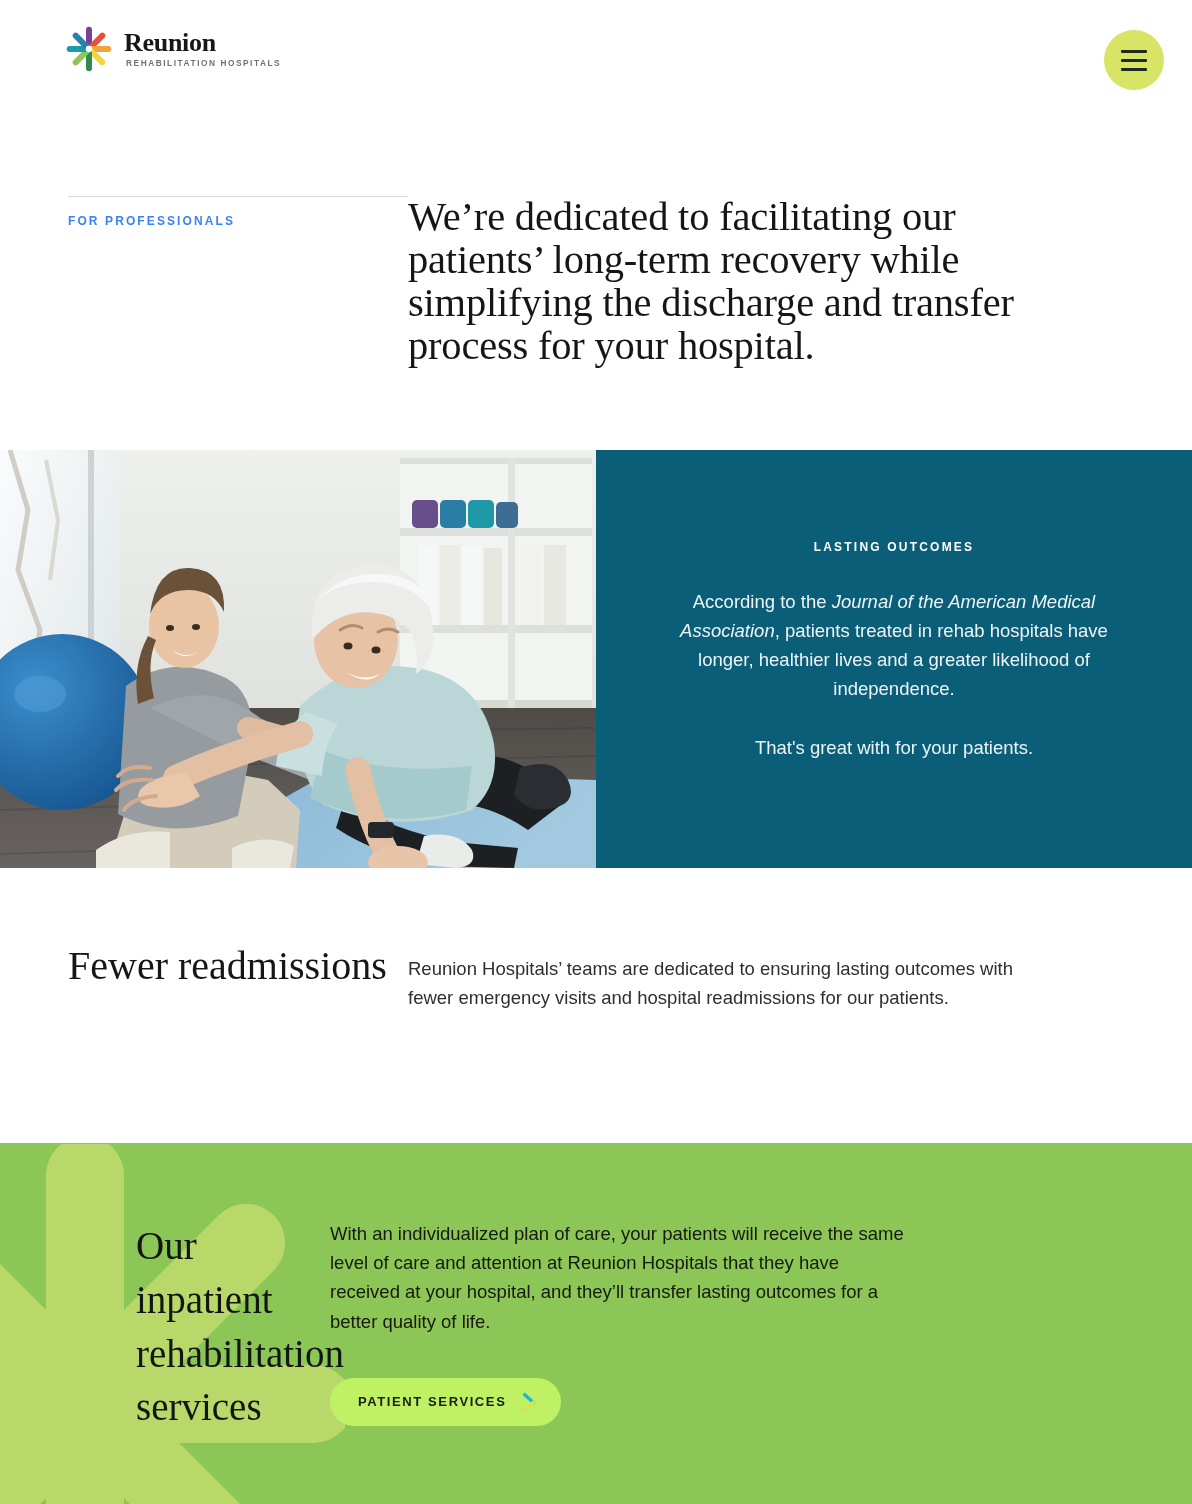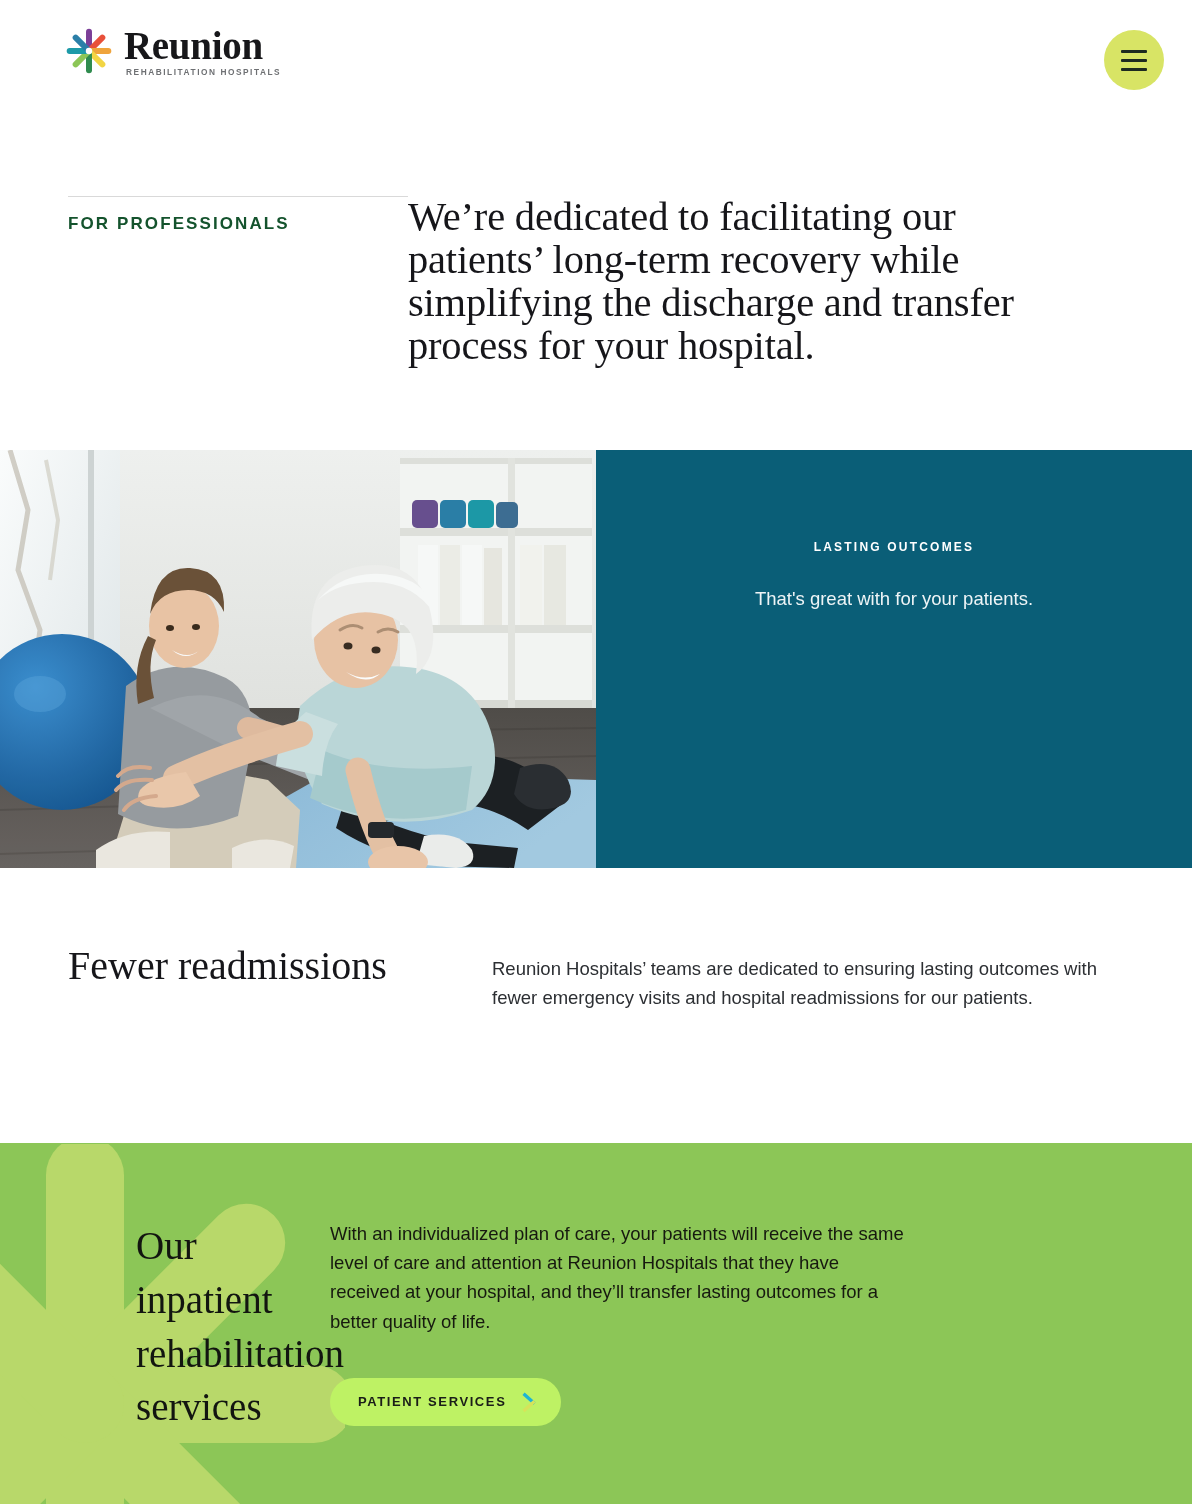--- a/index.html
+++ b/index.html
@@ -27,21 +27,21 @@
     display: flex;
     align-items: center;
     gap: 12px;
     text-decoration: none;
   }
   .brand-mark { width: 46px; height: 46px; display: block; flex: 0 0 auto; }
   .brand-words { display: flex; flex-direction: column; line-height: 1; }
   .brand-name {
     font-family: "Liberation Serif", serif;
     font-weight: bold;
-    font-size: 39px;
+    font-size: 26px;
     color: #17171a;
     letter-spacing: -0.3px;
   }
   .brand-tag {
     font-size: 8.3px;
     font-weight: bold;
     letter-spacing: 1.55px;
     color: #6e7073;
     margin-top: 3px;
     padding-left: 2px;
@@ -75,24 +75,24 @@
     width: 1192px;
     display: flex;
   }
   .intro-left { width: 408px; padding-left: 68px; }
   .intro-rule {
     width: 340px; height: 1px;
     background: #d9d9d9;
     margin-bottom: 17px;
   }
   .eyebrow {
-    font-size: 17px;
+    font-size: 12px;
     font-weight: bold;
     letter-spacing: 2.1px;
-    color: #14532d;
+    color: #3b82f6;
     text-transform: uppercase;
   }
   .intro-right { width: 700px; padding-right: 60px; }
   .intro-headline {
     font-family: "Liberation Serif", serif;
     font-size: 40.5px;
     line-height: 1.06;
     color: #16161a;
     font-weight: normal;
     letter-spacing: -0.2px;
@@ -140,21 +140,20 @@
     line-height: 1.57;
     color: #eef4f6;
   }
 
   
   .readmit {
     position: absolute;
     top: 940px; left: 0;
     width: 1192px;
     display: flex;
-    justify-content: space-between;
   }
   .readmit-left { width: 408px; padding-left: 68px; }
   .readmit-title {
     font-family: "Liberation Serif", serif;
     font-size: 40px;
     line-height: 1.32;
     font-weight: normal;
     color: #16161a;
   }
   .readmit-right { width: 700px; padding-right: 70px; padding-top: 14px; }
@@ -381,20 +380,21 @@
           <ellipse cx="376" cy="200" rx="4.5" ry="3.5" fill="#3a2b20"></ellipse>
           <path d="M340 180 q12 -8 22 -2 m16 4 q10 -6 20 0" stroke="#b08f74" stroke-width="3" fill="none" stroke-linecap="round"></path>
           <path d="M346 222 q18 10 34 2 q-14 12 -34 -2 Z" fill="#ffffff"></path>
         </g>
         <rect width="596" height="418" fill="#0a5e77" opacity="0.02"></rect>
       </svg>
     </div>
 
     <div class="stat-pane">
       <div class="stat-eyebrow">LASTING OUTCOMES</div>
+      <p class="stat-body"><span>According to the </span><em>Journal of the American Medical Association</em><span>, patients treated in rehab hospitals have longer, healthier lives and a greater likelihood of independence.</span></p>
       <p class="stat-kicker">That's great with for your patients.</p>
     </div>
   </section>
 
   <section class="readmit">
     <div class="readmit-left">
       <h2 class="readmit-title">Fewer readmissions</h2>
     </div>
     <div class="readmit-right">
       <p class="body-copy">Reunion Hospitals’ teams are dedicated to ensuring lasting outcomes with fewer emergency visits and hospital readmissions for our patients.</p>

